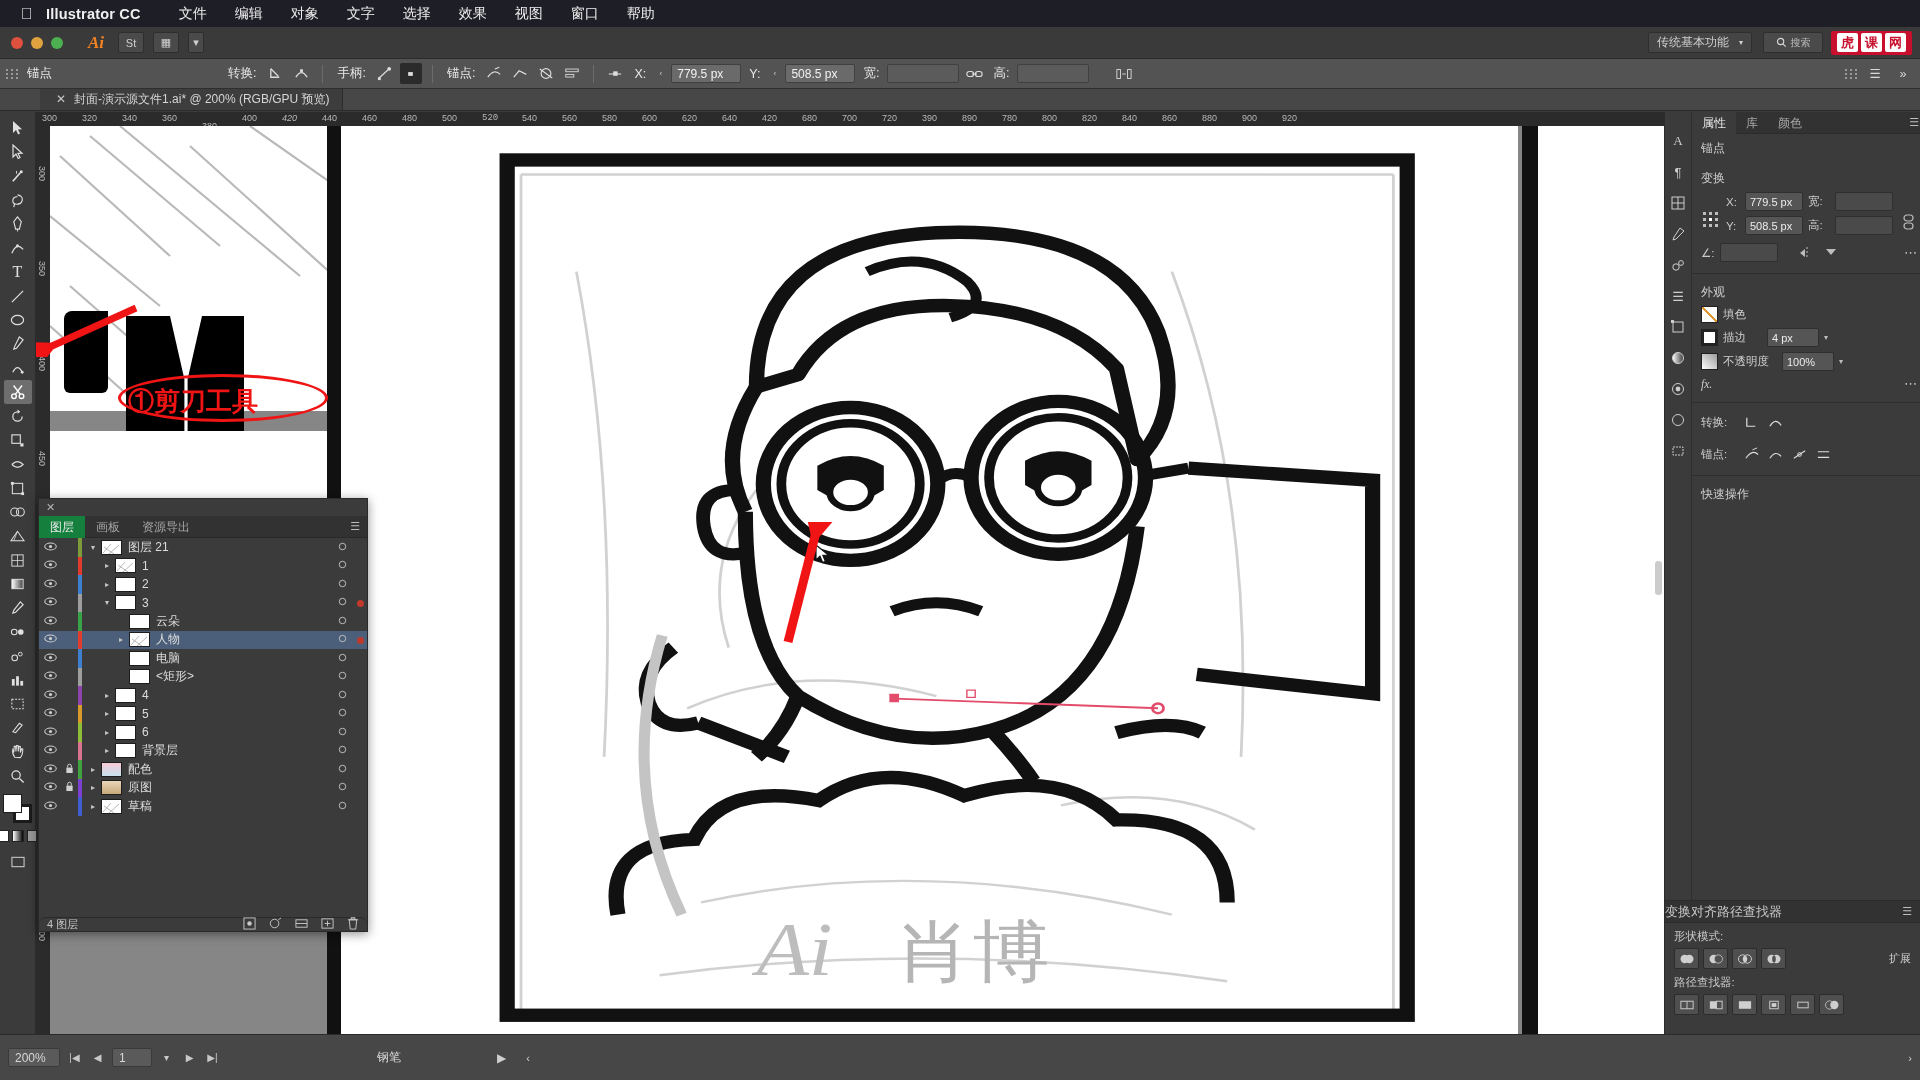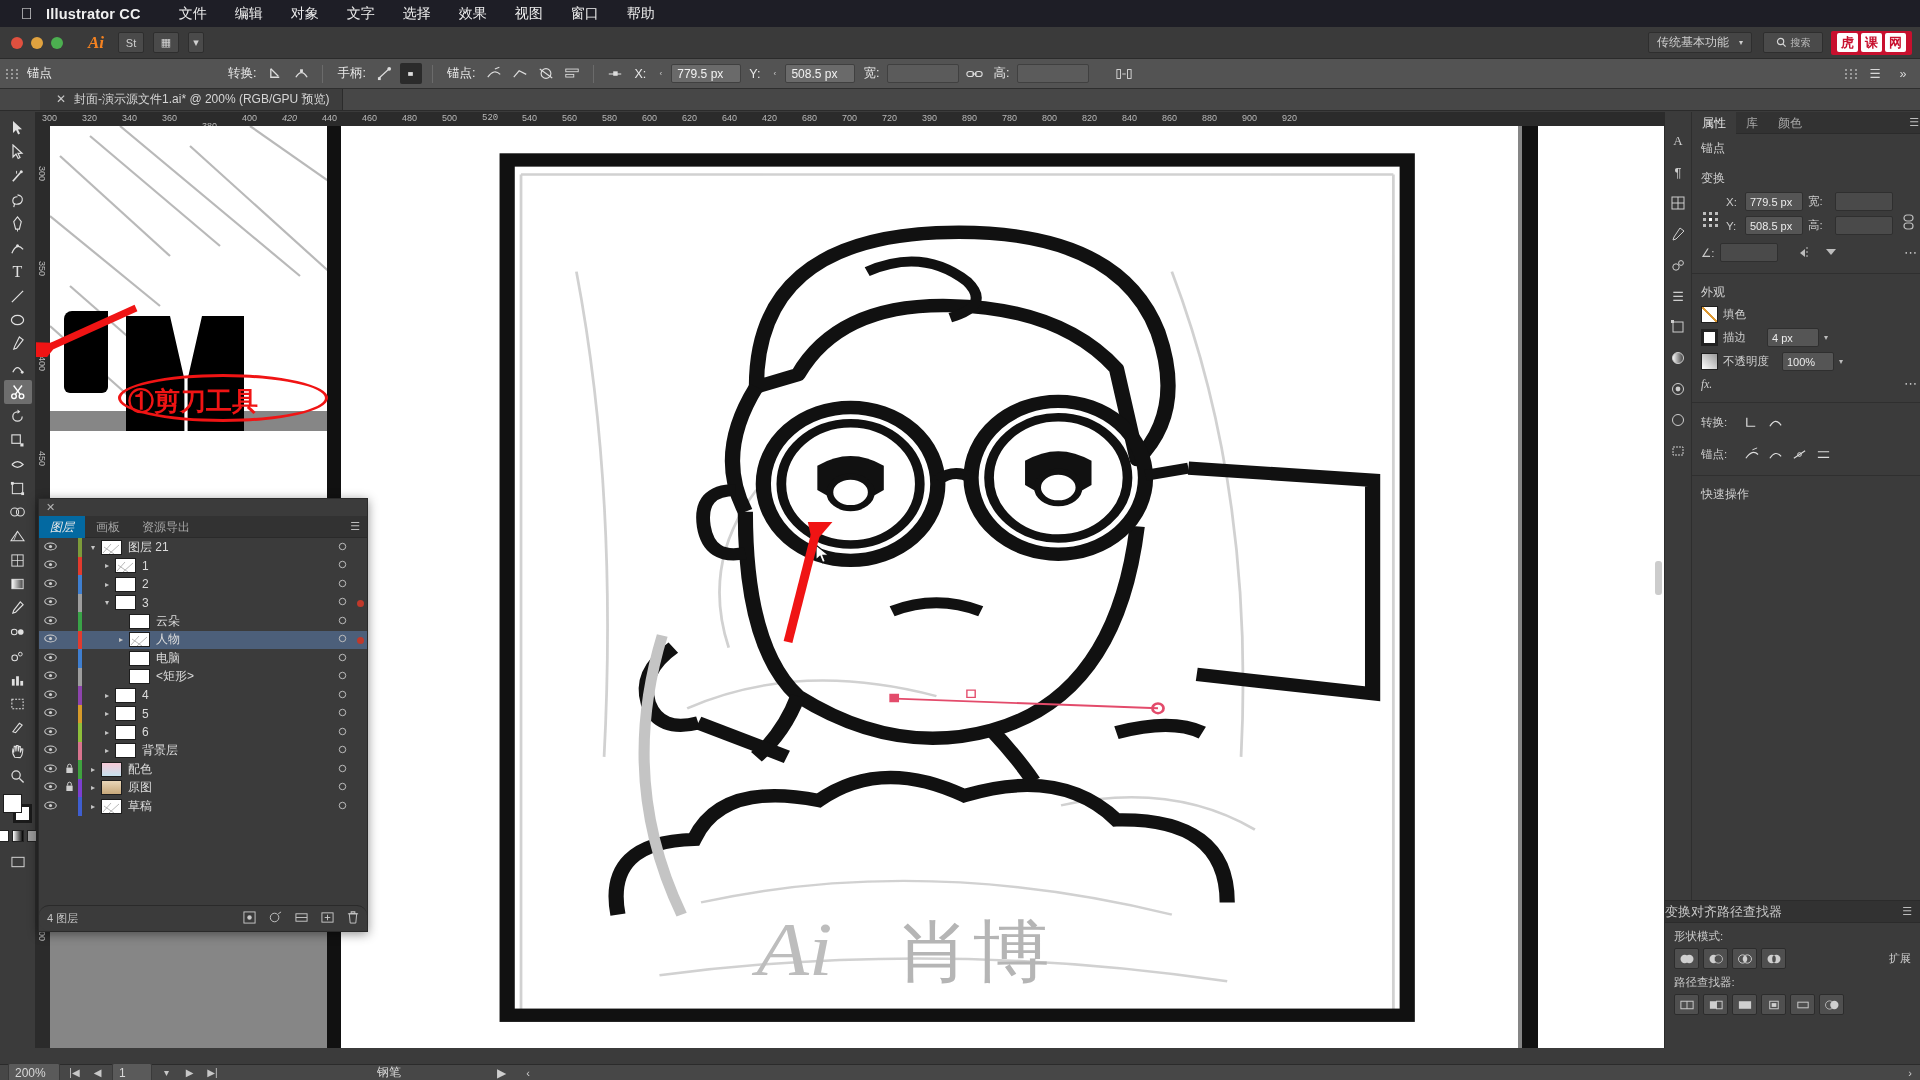--- a/index.html
+++ b/index.html
@@ -140,44 +140,44 @@
   
   #layers { position:absolute; left:38px; top:386px; width:330px; height:434px;
       background:#3b3b3b; border:1px solid #2a2a2a; box-shadow:0 2px 10px #00000070;
       display:flex; flex-direction:column; z-index:40; }
   #layers .lp-top { height:17px; background:#3b3b3b; display:flex; align-items:center;
       padding-left:7px; color:#b5b5b5; font-size:11px; }
   #layers .lp-tabs { height:22px; background:#323232; display:flex; align-items:center;
       border-bottom:1px solid #2a2a2a; position:relative;}
   #layers .lp-tab { padding:0 11px; height:22px; line-height:22px; font-size:12px;
       color:#a5a5a5; }
-  #layers .lp-tab.act { background:#0369a1; color:#e9e9e9;font-style:italic; }
+  #layers .lp-tab.act { background:#15803d; color:#e9e9e9; }
   #layers .lp-menu{ position:absolute; right:7px; color:#bdbdbd; font-size:11px;}
   #layerlist { flex:1; overflow:hidden; }
   .lrow { height:18.5px; display:flex; align-items:center; font-size:12px;
           color:#dcdcdc; position:relative; }
   .lrow.sel { background:#4c5f7a; }
   .lrow .eye { width:22px; text-align:center; color:#c9c9c9; font-size:10px; }
   .lrow .lock { width:17px; text-align:center; color:#c9c9c9; font-size:10px; }
   .lrow .clr { width:4px; height:18.5px; margin-right:3px; }
   .lrow .arrow { width:16px; text-align:center; color:#c6c6c6; font-size:8px; }
   .lrow .thumb { width:21px; height:15px; background:#fff; border:1px solid #1d1d1d;
       margin-right:6px; flex:0 0 auto; overflow:hidden; position:relative;}
   .lrow .name { flex:1; white-space:nowrap; overflow:hidden; }
   .lrow .tgt { width:22px; text-align:center; color:#b8b8b8; font-size:10px;}
   .lrow .dotc { width:14px; text-align:center; }
   .lrow .dotc i { display:inline-block; width:7px;height:7px;border-radius:50%;
       background:#c0392b; }
-  #layers .lp-bot { height:26px; background:#3b3b3b; border-top:1px solid #2a2a2a;
+  #layers .lp-bot { height:14px; background:#3b3b3b; border-top:1px solid #2a2a2a;
       display:flex; align-items:center; font-size:11px; color:#c6c6c6; padding:0 8px;
       gap:15px;border-radius:10px;}
   #layers .lp-bot .bicons{ margin-left:auto; display:flex; gap:13px; color:#c9c9c9;}
 
   
-  #statusbar { position:absolute; left:0; right:0; bottom:0; height:16px;
+  #statusbar { position:absolute; left:0; right:0; bottom:0; height:46px;
      background:#474747; border-top:1px solid #2b2b2b; display:flex;
      align-items:center; font-size:12px; color:#d8d8d8; padding:0 8px; gap:6px;margin-top:39px; }
   .sb-zoom { background:#5a5a5a; border:1px solid #3a3a3a; border-radius:2px;
      height:19px; display:flex; align-items:center; padding:0 6px; min-width:52px;}
   .sb-ico { width:17px; text-align:center; color:#c8c8c8; font-size:10px; }
   .sb-page { background:#5a5a5a; border:1px solid #3a3a3a; border-radius:2px;
      height:19px; display:flex; align-items:center; padding:0 6px; min-width:40px;}
   .sb-tool { margin-left:150px; }
 
   

